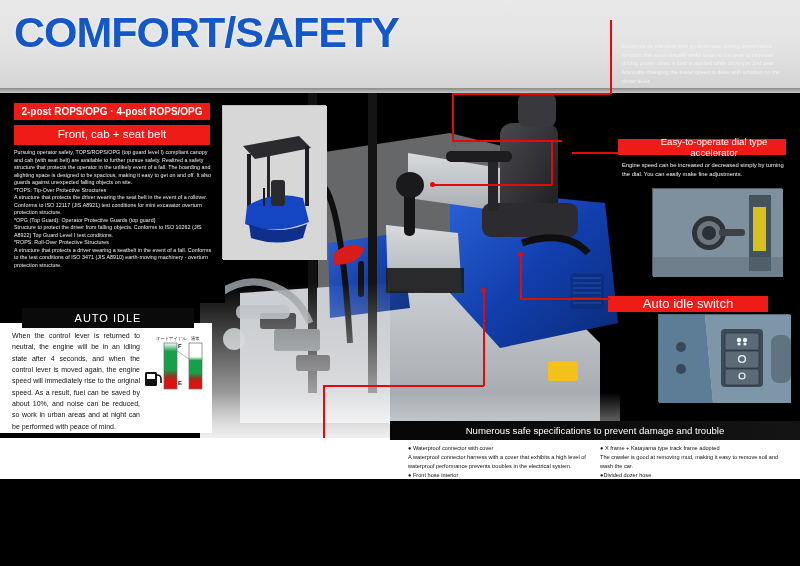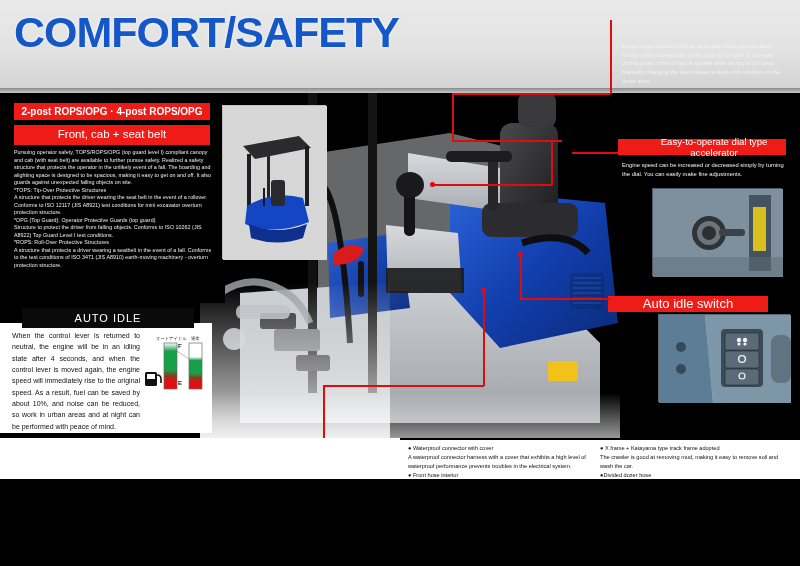--- a/index.html
+++ b/index.html
@@ -443,20 +443,21 @@
   <div class="line" style="left:520px;top:254px;width:1.5px;height:46px;"></div>
   <div class="line" style="left:520px;top:298px;width:90px;height:1.5px;"></div>
 
   <div class="dot" style="left:481px;top:288px;"></div>
   <div class="line" style="left:483px;top:290px;width:1.5px;height:96px;"></div>
   <div class="line" style="left:323px;top:385px;width:161px;height:1.5px;"></div>
   <div class="line" style="left:323px;top:385px;width:1.5px;height:88px;"></div>
 
   <div class="white-bleed"></div>
   <div class="bottomwhite"></div>
+  <div class="bottombar">Numerous safe specifications to prevent damage and trouble</div>
 
   <div class="bcol bcolL">
     <span class="bullet">● Waterproof connector with cover</span>
     <span>A waterproof connector harness with a cover that exhibits a high level of waterproof performance prevents troubles in the electrical system.</span>
     <span class="bullet">● Front hose interior</span>
     <span>The internal type prevents damage to the hose during work.</span>
     <span class="bullet">● Front hose cover</span>
     <span>Prevents the operator from being exposed to pressurized oil in the event of a hose burst.</span>
     <span class="bullet">●Glass fiber filter</span>
     <span>A high-precision glass fiber filter is used for the hydraulic oil filter. It has excellent dust trapping performance and is safe with little deformation and damage.</span>

